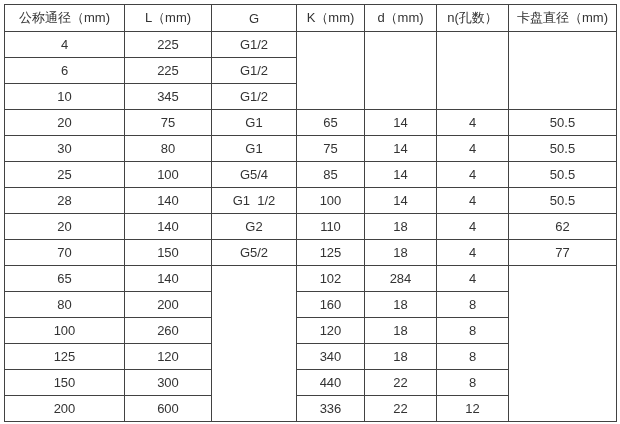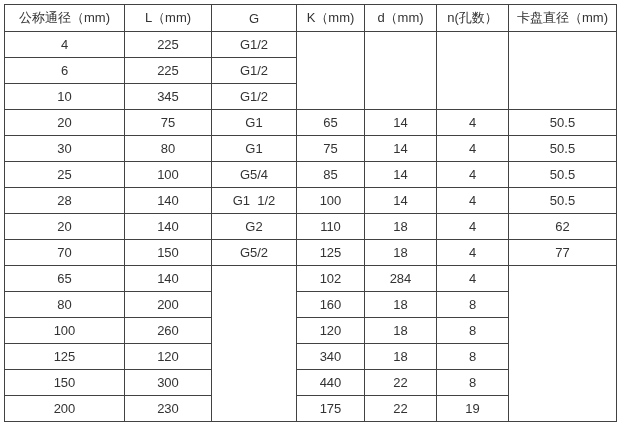--- a/index.html
+++ b/index.html
@@ -169,20 +169,20 @@
       </tr>
       <tr>
         <td>150</td>
         <td>300</td>
         <td>440</td>
         <td>22</td>
         <td>8</td>
       </tr>
       <tr>
         <td>200</td>
-        <td>230</td>
-        <td>175</td>
+        <td>600</td>
+        <td>336</td>
         <td>22</td>
-        <td>19</td>
+        <td>12</td>
       </tr>
     </tbody>
   </table>
 </div>
 
 </body></html>

